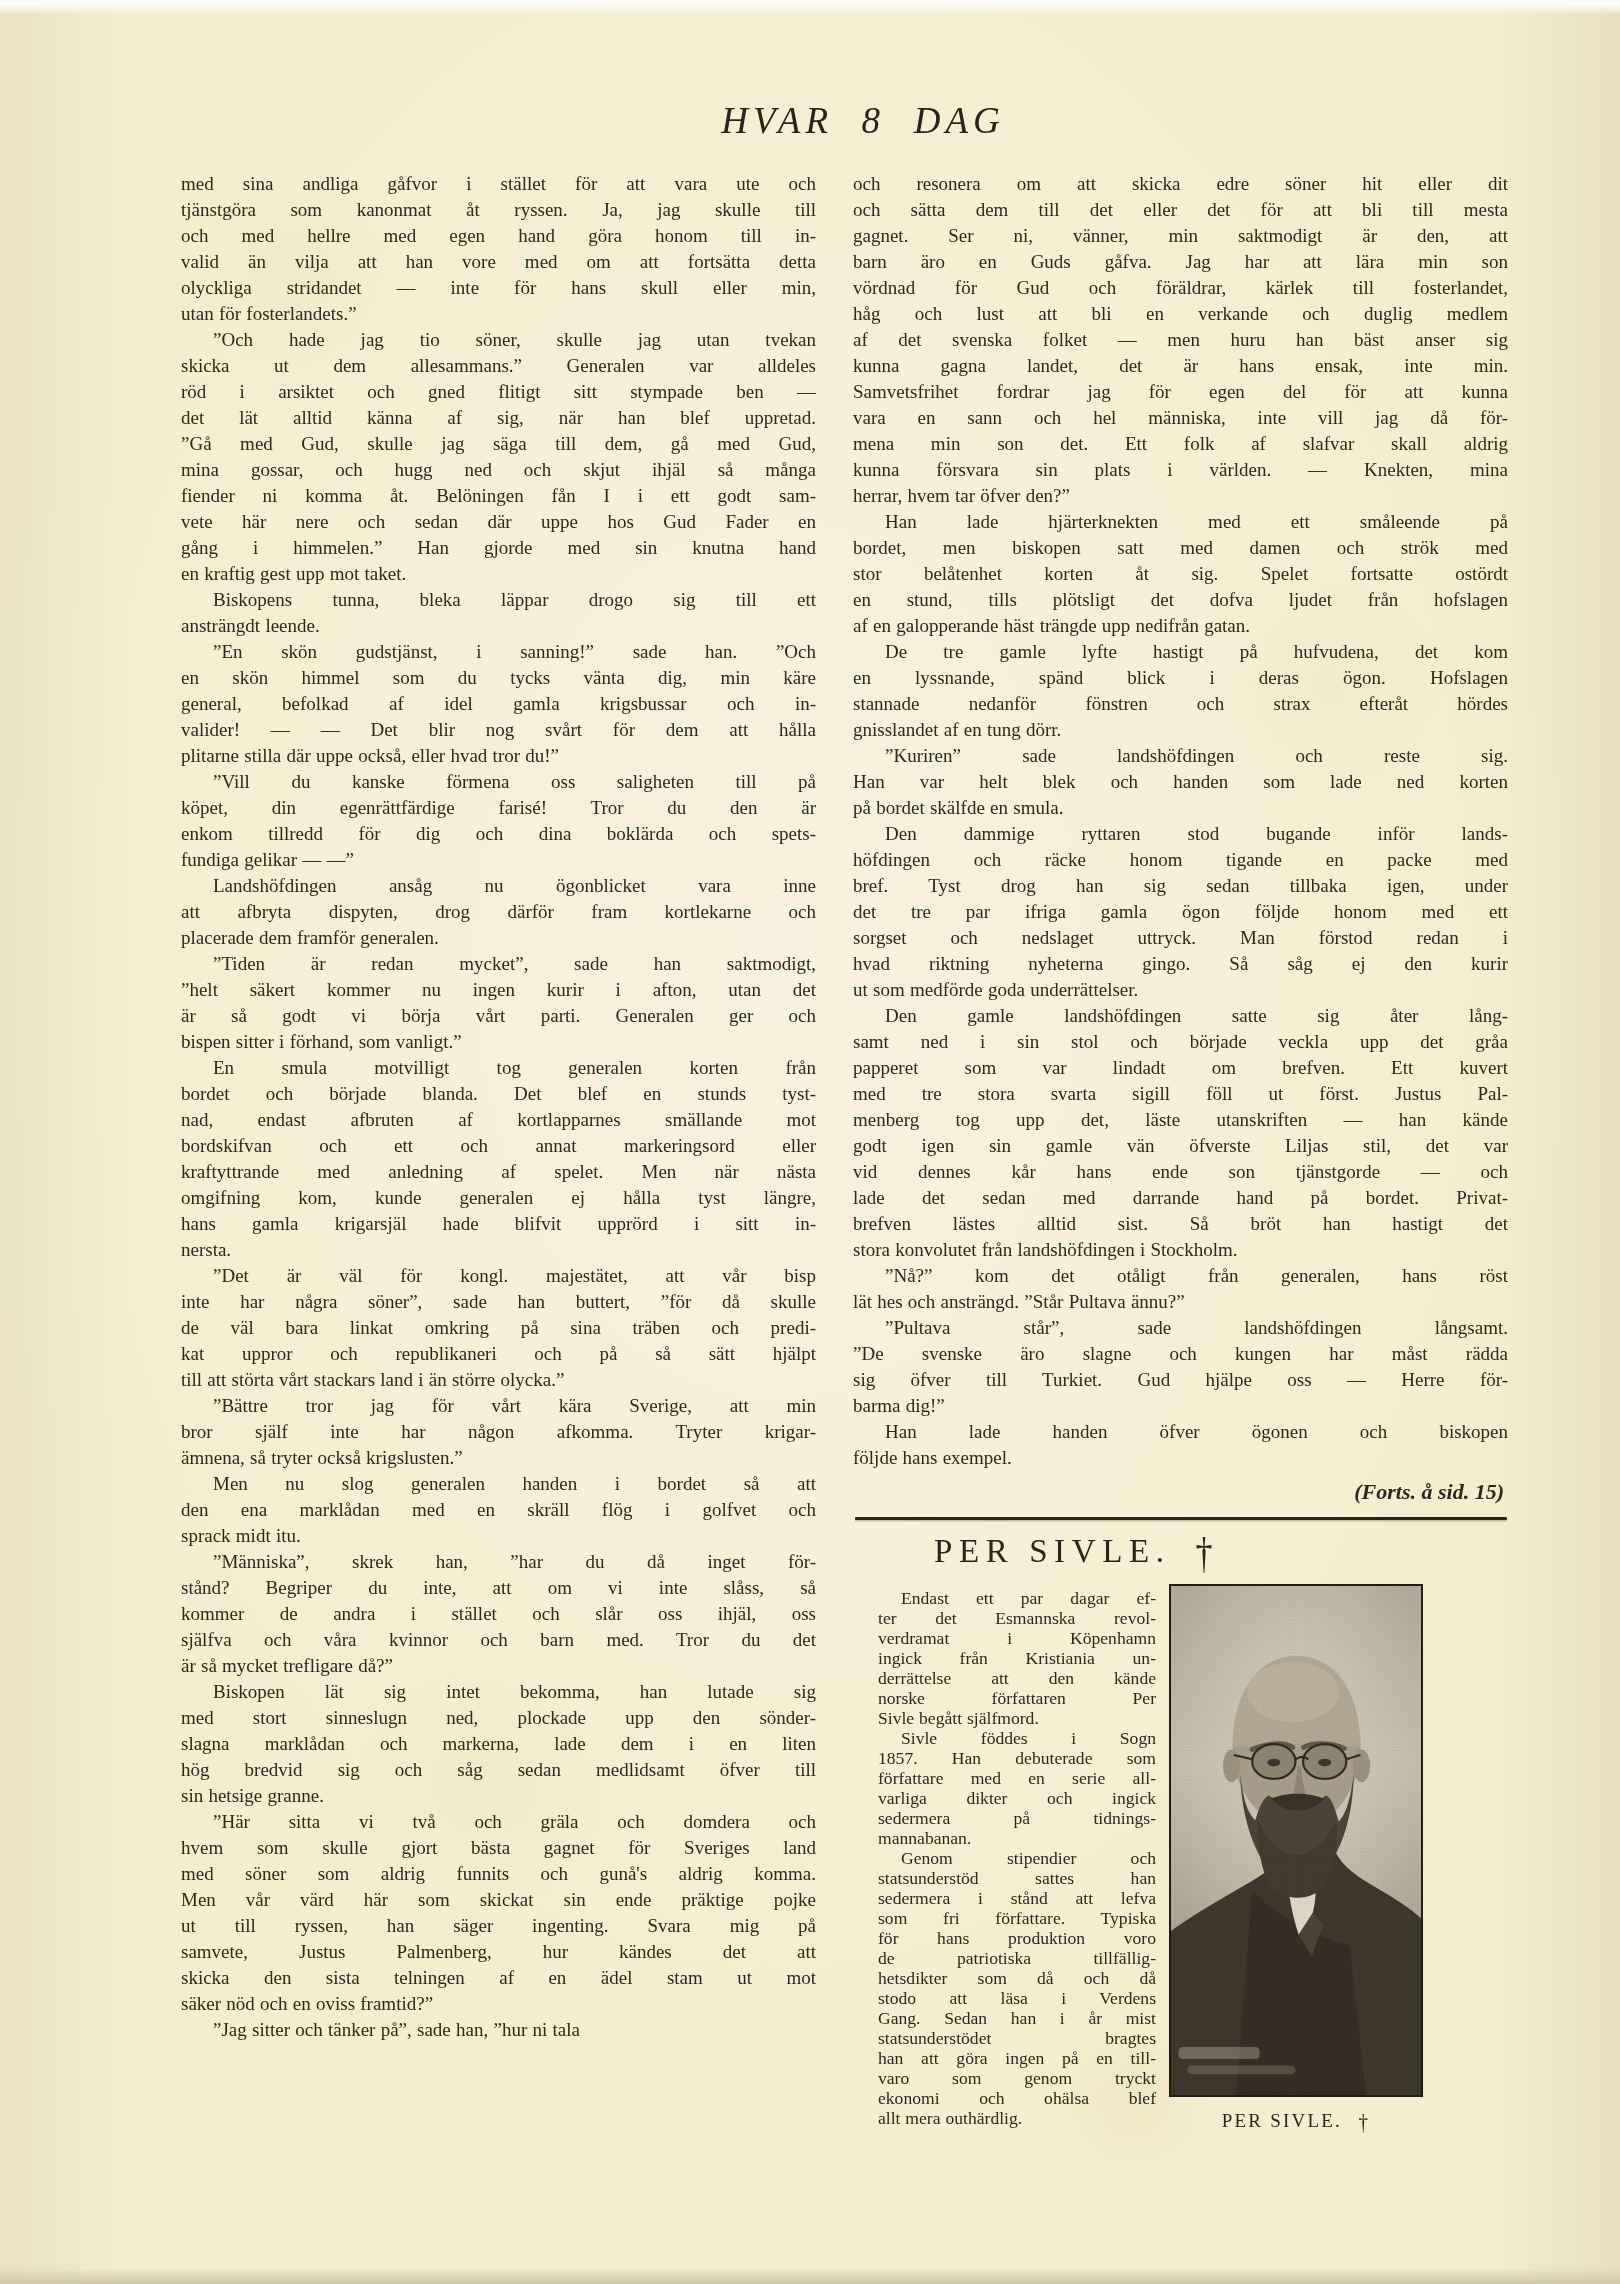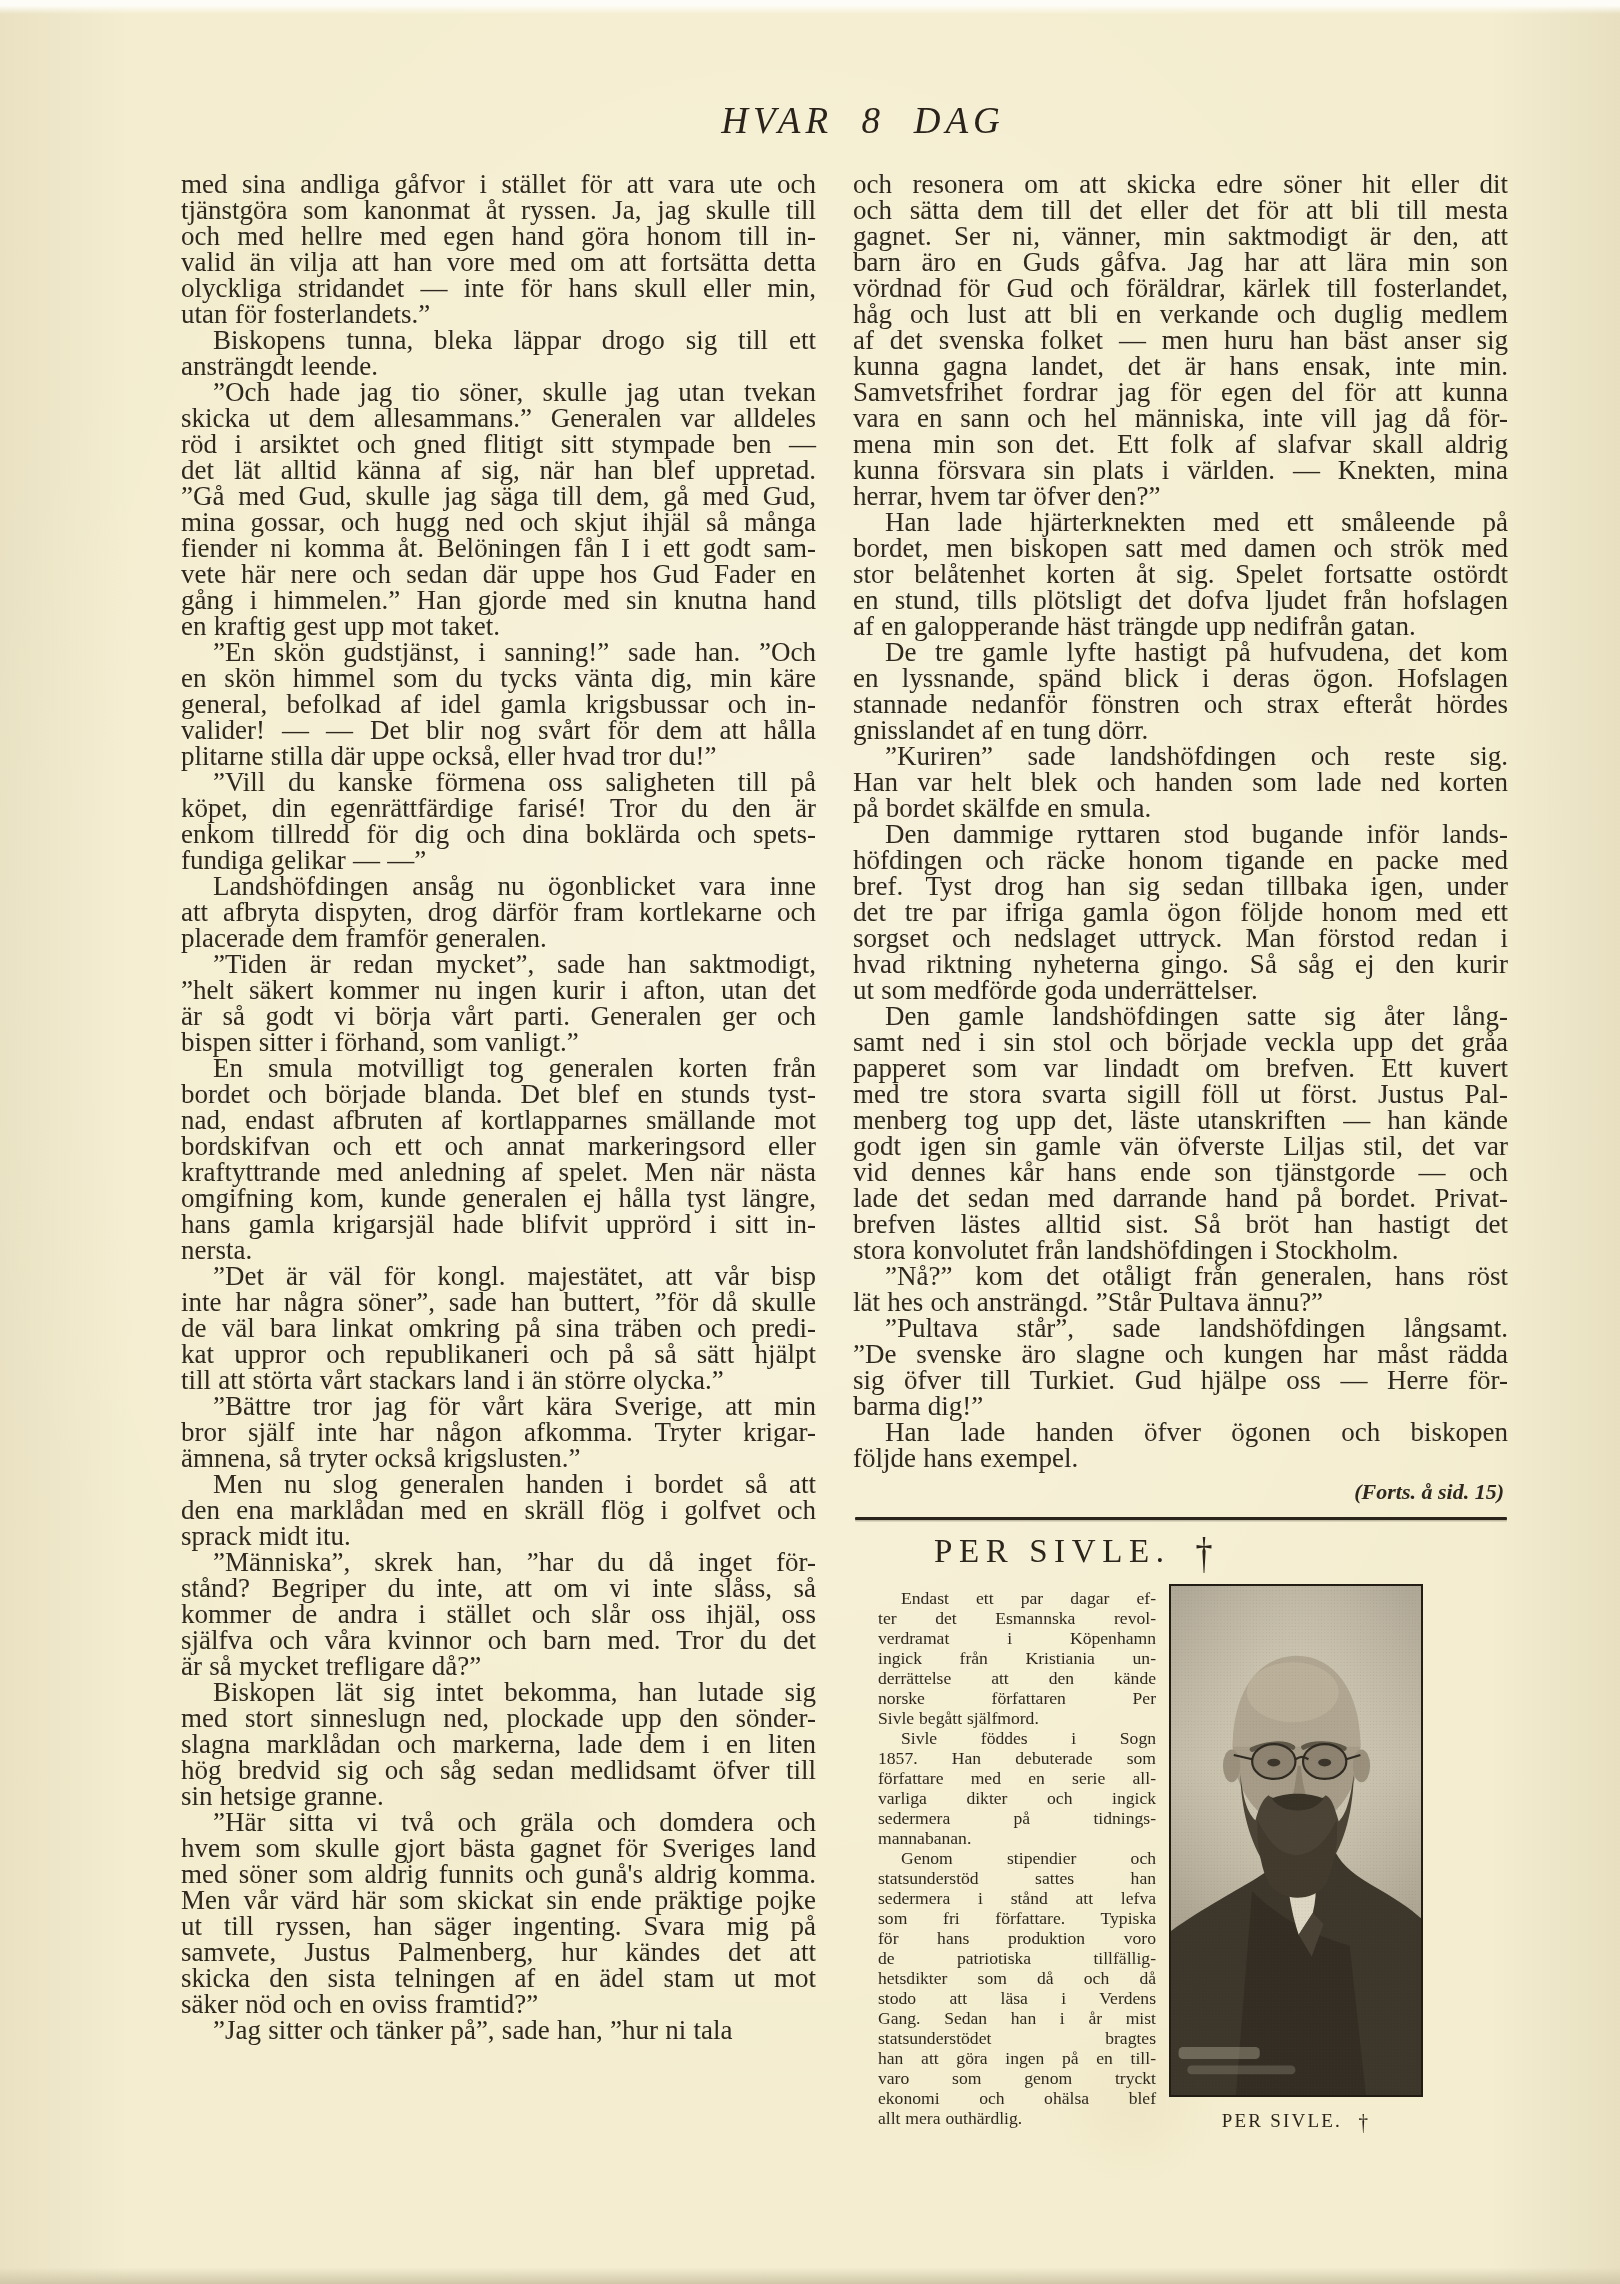--- a/index.html
+++ b/index.html
@@ -23,21 +23,21 @@
       radial-gradient(circle 143px at 18% 12%, rgba(214,200,150,0.12), transparent 70%),
       radial-gradient(circle 165px at 82% 30%, rgba(214,200,150,0.10), transparent 70%),
       radial-gradient(circle 187px at 30% 78%, rgba(214,200,150,0.12), transparent 70%),
       radial-gradient(circle 121px at 70% 92%, rgba(203,188,138,0.14), transparent 70%);
   }
   .masthead{
     position:absolute;top:99px;left:863px;transform:translateX(-50%);
     font-style:italic;font-size:37px;letter-spacing:5px;word-spacing:14.3px;
     white-space:nowrap;color:#29231b;
   }
-  .col{position:absolute;font-size:27px;line-height:26px;}
+  .col{position:absolute;font-size:19px;line-height:26px;}
   .col .l{text-align:justify;text-align-last:justify;word-spacing:0.5px;}
   .col .l.ll{text-align-last:left;}
   .col .l.ind{text-indent:32px;}
   #left-col{left:181px;top:171px;width:635px;}
   #right-col{left:853px;top:171px;width:655px;}
   .forts{
     position:absolute;left:853px;top:1479px;width:651px;
     text-align:right;font-weight:bold;font-style:italic;font-size:22px;
     padding-right:3.3px;
     font-family:Liberation Serif, serif;
@@ -81,34 +81,34 @@
   <div id="left-col" class="col" data-name="story-left-column">
       <div data-name="paragraph">
         <div class="l" data-name="text-line">med sina andliga gåfvor i stället för att vara ute och</div>
         <div class="l" data-name="text-line">tjänstgöra som kanonmat åt ryssen.  Ja, jag skulle till</div>
         <div class="l" data-name="text-line">och med hellre med egen hand göra honom till in-</div>
         <div class="l" data-name="text-line">valid än vilja att han vore med om att fortsätta detta</div>
         <div class="l" data-name="text-line">olyckliga stridandet — inte för hans skull eller min,</div>
         <div class="l ll" data-name="text-line">utan för fosterlandets.”</div>
       </div>
       <div data-name="paragraph">
-        <div class="l ind" data-name="text-line">Biskopens tunna, bleka läppar drogo sig till ett</div>
-        <div class="l ll" data-name="text-line">ansträngdt leende.</div>
-      </div>
-      <div data-name="paragraph">
         <div class="l ind" data-name="text-line">”Och hade jag tio söner, skulle jag utan tvekan</div>
         <div class="l" data-name="text-line">skicka ut dem allesammans.”  Generalen var alldeles</div>
         <div class="l" data-name="text-line">röd i arsiktet och gned flitigt sitt stympade ben —</div>
         <div class="l" data-name="text-line">det lät alltid känna af sig, när han blef uppretad.</div>
         <div class="l" data-name="text-line">”Gå med Gud, skulle jag säga till dem, gå med Gud,</div>
         <div class="l" data-name="text-line">mina gossar, och hugg ned och skjut ihjäl så många</div>
         <div class="l" data-name="text-line">fiender ni komma åt.  Belöningen fån I i ett godt sam-</div>
         <div class="l" data-name="text-line">vete här nere och sedan där uppe hos Gud Fader en</div>
         <div class="l" data-name="text-line">gång i himmelen.”  Han gjorde med sin knutna hand</div>
         <div class="l ll" data-name="text-line">en kraftig gest upp mot taket.</div>
+      </div>
+      <div data-name="paragraph">
+        <div class="l ind" data-name="text-line">Biskopens tunna, bleka läppar drogo sig till ett</div>
+        <div class="l ll" data-name="text-line">ansträngdt leende.</div>
       </div>
       <div data-name="paragraph">
         <div class="l ind" data-name="text-line">”En skön gudstjänst, i sanning!” sade han.  ”Och</div>
         <div class="l" data-name="text-line">en skön himmel som du tycks vänta dig, min käre</div>
         <div class="l" data-name="text-line">general, befolkad af idel gamla krigsbussar och in-</div>
         <div class="l" data-name="text-line">valider! — — Det blir nog svårt för dem att hålla</div>
         <div class="l ll" data-name="text-line">plitarne stilla där uppe också, eller hvad tror du!”</div>
       </div>
       <div data-name="paragraph">
         <div class="l ind" data-name="text-line">”Vill du kanske förmena oss saligheten till på</div>

